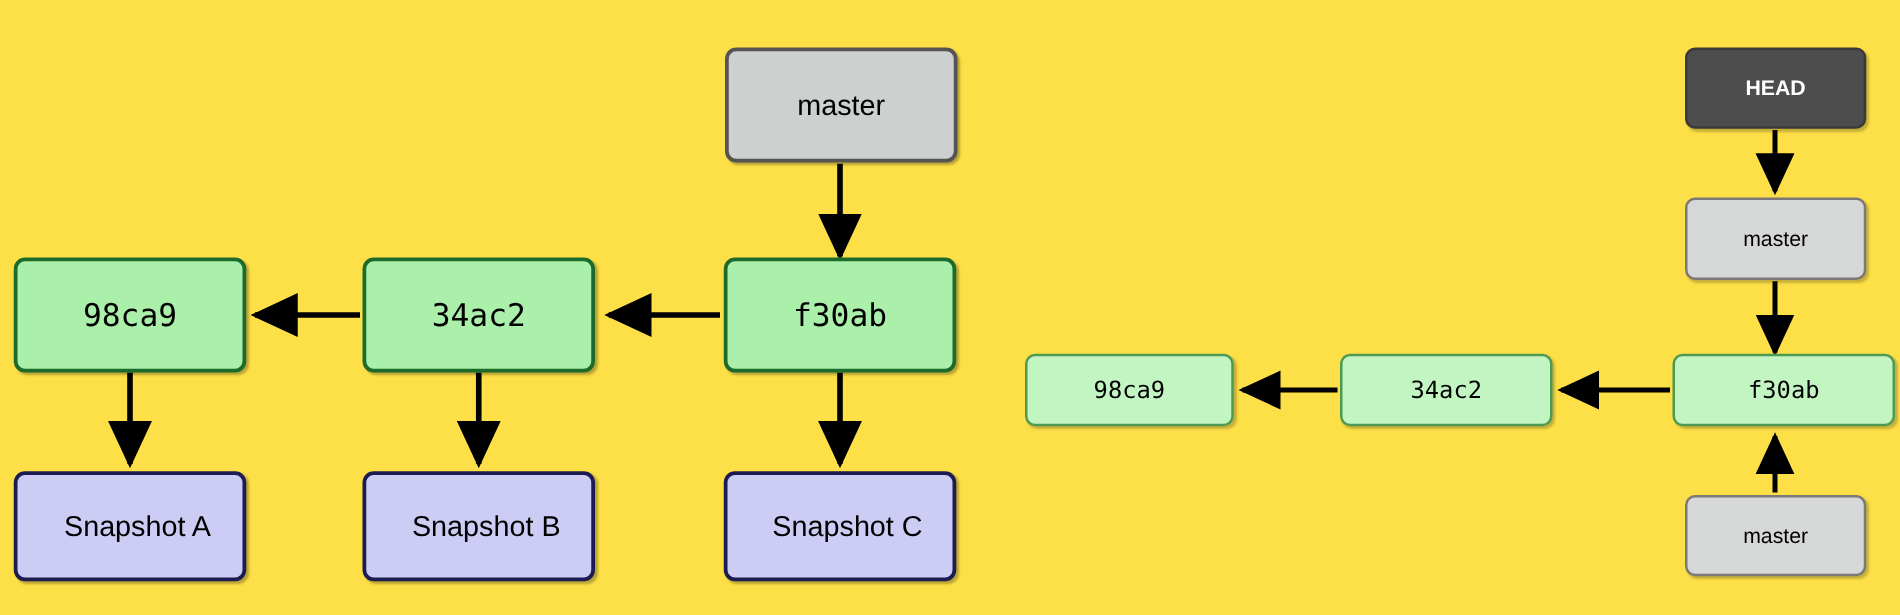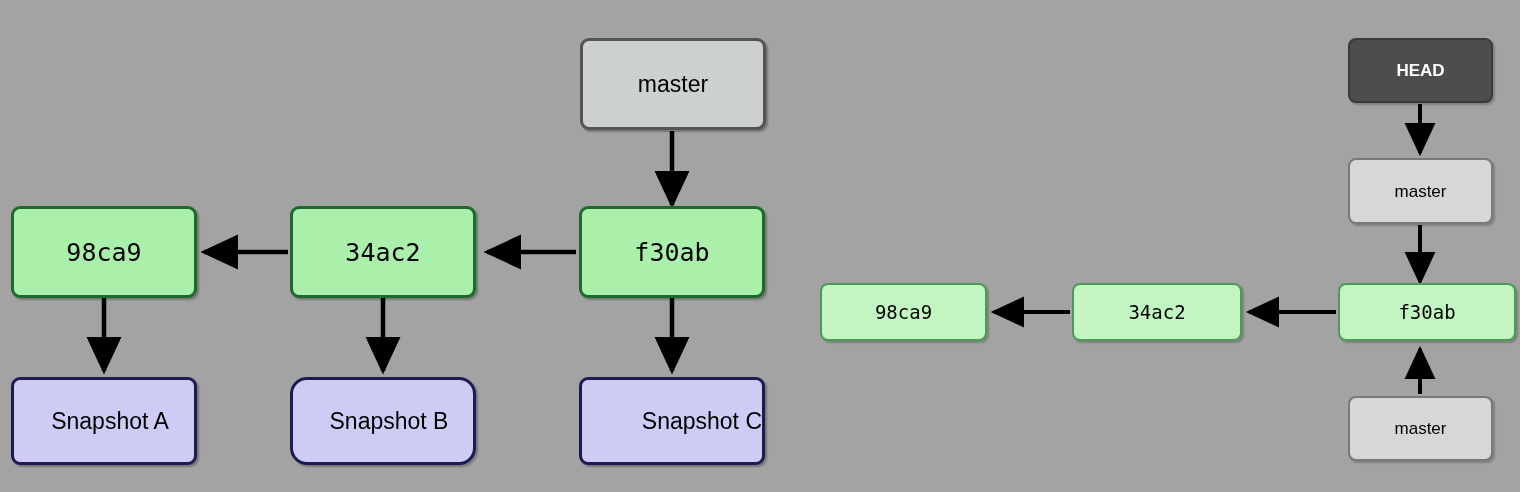--- a/index.html
+++ b/index.html
@@ -6,21 +6,21 @@
   html, body {
     margin: 0;
     padding: 0;
     background: #ffffff;
     font-family: "Liberation Sans", sans-serif;
   }
   #canvas {
     position: relative;
     width: 1520px;
     height: 492px;
-    background: #a3a3a3;
+    background: #fde047;
     overflow: hidden;
   }
 
   
   .node {
     position: absolute;
     display: flex;
     align-items: center;
     justify-content: center;
     border-radius: 9px;
@@ -153,25 +153,25 @@
   </div>
 
   <div class="node commit" style="left:579px; top:206px; width:186px; height:92px;">
     <span>f30ab</span>
   </div>
 
   <div class="node snapshot" style="left:11px; top:377px; width:186px; height:88px;">
     <span>Snapshot A</span>
   </div>
 
-  <div class="node snapshot" style="left:290px; top:377px; width:186px; height:88px;border-radius:17px;">
+  <div class="node snapshot" style="left:290px; top:377px; width:186px; height:88px;">
     <span>Snapshot B</span>
   </div>
 
-  <div class="node snapshot" style="left:579px; top:377px; width:186px; height:88px;justify-content:flex-end;">
+  <div class="node snapshot" style="left:579px; top:377px; width:186px; height:88px;">
     <span>Snapshot C</span>
   </div>
 
   <div class="node head-ref" style="left:1348px; top:38px; width:145px; height:65px;">
     <span>HEAD</span>
   </div>
 
   <div class="node ref-sm" style="left:1348px; top:158px; width:145px; height:66px;">
     <span>master</span>
   </div>

